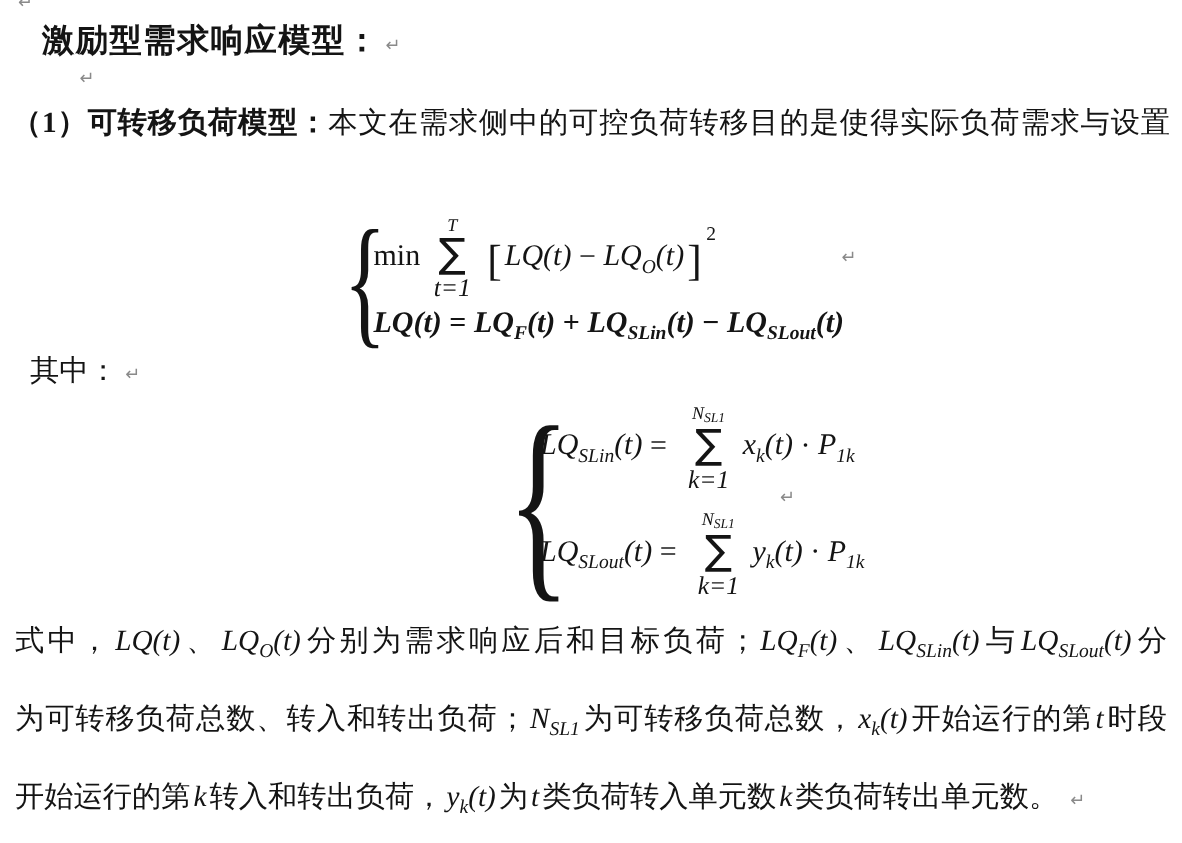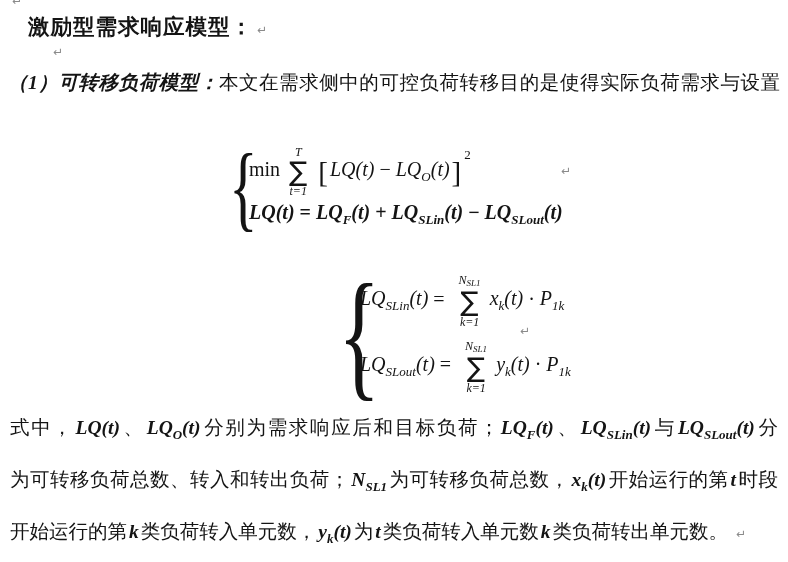--- a/index.html
+++ b/index.html
@@ -17,21 +17,21 @@
   .pil-empty{position:absolute;left:53px;top:46px;}
 
   .title{
     position:absolute;left:12px;top:12px;
     font-size:21.5px;font-weight:bold;letter-spacing:1px;white-space:nowrap;margin-left:16px;
   }
   .title .pil{margin-left:4px;letter-spacing:0;}
 
   .para1{position:absolute;left:8px;top:68px;width:772px;font-size:19.5px;line-height:29px;}
   .jline{text-align:justify;text-align-last:justify;}
-  .b{font-weight:bold;font-style:italic;}
+  .b{font-weight:bold;}
 
   .qz{position:absolute;left:20px;top:233px;font-size:19.5px;white-space:nowrap;}
   .qz .pil{margin-left:5px;}
 
   
   .formula{position:absolute;display:flex;align-items:center;}
   .f1{left:229px;top:139px;}
   .f2{left:338px;top:263px;}
   .brace{
     display:inline-block;font-size:96px;line-height:1;font-weight:300;
@@ -43,34 +43,34 @@
   .fl2{margin-top:4px;font-weight:bold;}
   .f2 .fline + .fline{margin-top:12px;}
   .up{font-style:normal;}
   .op{font-style:normal;margin:0 5px;}
   .sum{
     display:inline-flex;flex-direction:column;align-items:center;
     vertical-align:middle;line-height:1;margin:0 4px;font-style:normal;
   }
   .sum .stop{font-size:12px;font-style:italic;margin-bottom:1px;white-space:nowrap;}
   .sum .sig{font-size:27px;line-height:.95;font-family:"DejaVu Sans",sans-serif;}
-  .sum .sbot{font-size:12px;font-style:italic;margin-top:1px;}
+  .sum .sbot{font-size:17px;font-style:italic;margin-top:1px;}
   .bigbr{font-size:29px;font-style:normal;vertical-align:-6px;margin:0 2px;}
   .pow{font-size:13px;vertical-align:17px;font-style:normal;margin-left:1px;}
   .sb{font-size:13px;vertical-align:-5px;}
   .ssb{font-size:9px;vertical-align:-2px;}
   .f1 > .pil{position:absolute;left:332px;top:26px;}
   .f2 > .pil{position:absolute;left:182px;top:62px;}
 
   
   .para3{position:absolute;left:10px;top:402px;width:768px;font-size:19.5px;}
   .para3 > div{height:52px;line-height:52px;white-space:nowrap;}
   .para3 .jline{white-space:normal;}
   .mi{font-style:italic;}
-  .im{font-style:italic;margin:0 2px;white-space:nowrap;font-weight:bold;}
+  .im{font-style:italic;margin:0 2px;white-space:nowrap;}
   .para3 .pil{margin-left:8px;}
 </style>
 </head>
 <body>
 
 <div class="page">
 
   <span class="pil pil-top">↵</span>
 
   <div class="title">
@@ -95,20 +95,23 @@
         </span>
         <span class="bigbr">[</span><span class="mi">LQ</span><span class="mi">(t)</span><span class="op">−</span><span class="mi">LQ</span><span class="sb mi">O</span><span class="mi">(t)</span><span class="bigbr">]</span><span class="pow">2</span>
       </div>
       <div class="fline fl2">
         <span class="mi">LQ</span><span class="mi">(t)</span><span class="op">=</span><span class="mi">LQ</span><span class="sb mi">F</span><span class="mi">(t)</span><span class="op">+</span><span class="mi">LQ</span><span class="sb mi">SLin</span><span class="mi">(t)</span><span class="op">−</span><span class="mi">LQ</span><span class="sb mi">SLout</span><span class="mi">(t)</span>
       </div>
     </div>
     <span class="pil">↵</span>
   </div>
 
+  <div class="qz">
+    <span>其中：</span><span class="pil">↵</span>
+  </div>
 
   <div class="formula f2">
     <span class="brace">{</span>
     <div class="fcol">
       <div class="fline">
         <span class="mi">LQ</span><span class="sb mi">SLin</span><span class="mi">(t)</span><span class="op">=</span>
         <span class="sum">
           <span class="stop"><span class="mi">N</span><span class="ssb mi">SL1</span></span>
           <span class="sig">∑</span>
           <span class="sbot">k=1</span>
@@ -129,17 +132,17 @@
   </div>
 
   <div class="para3">
     <div class="jline">
       <span>式中，</span><span class="im"><span>LQ</span><span>(t)</span></span><span>、</span><span class="im"><span>LQ</span><span class="sb">O</span><span>(t)</span></span><span>分别为需求响应后和目标负荷；</span><span class="im"><span>LQ</span><span class="sb">F</span><span>(t)</span></span><span>、</span><span class="im"><span>LQ</span><span class="sb">SLin</span><span>(t)</span></span><span>与</span><span class="im"><span>LQ</span><span class="sb">SLout</span><span>(t)</span></span><span>分</span>
     </div>
     <div class="jline">
       <span>为可转移负荷总数、转入和转出负荷；</span><span class="im"><span>N</span><span class="sb">SL1</span></span><span>为可转移负荷总数，</span><span class="im"><span>x</span><span class="sb">k</span><span>(t)</span></span><span>开始运行的第</span><span class="im">t</span><span>时段</span>
     </div>
     <div>
-      <span>开始运行的第</span><span class="im">k</span><span>类负荷转入单元数，</span><span class="im"><span>y</span><span class="sb">k</span><span>(t)</span></span><span>为</span><span class="im">t</span><span>类负荷转入单元数</span><span class="im">k</span><span>类负荷转出单元数。</span><span class="pil">↵</span>
+      <span>开始运行的第</span><span class="im">k</span><span>转入和转出负荷，</span><span class="im"><span>y</span><span class="sb">k</span><span>(t)</span></span><span>为</span><span class="im">t</span><span>类负荷转入单元数</span><span class="im">k</span><span>类负荷转出单元数。</span><span class="pil">↵</span>
     </div>
   </div>
 
 </div>
 
 </body></html>

